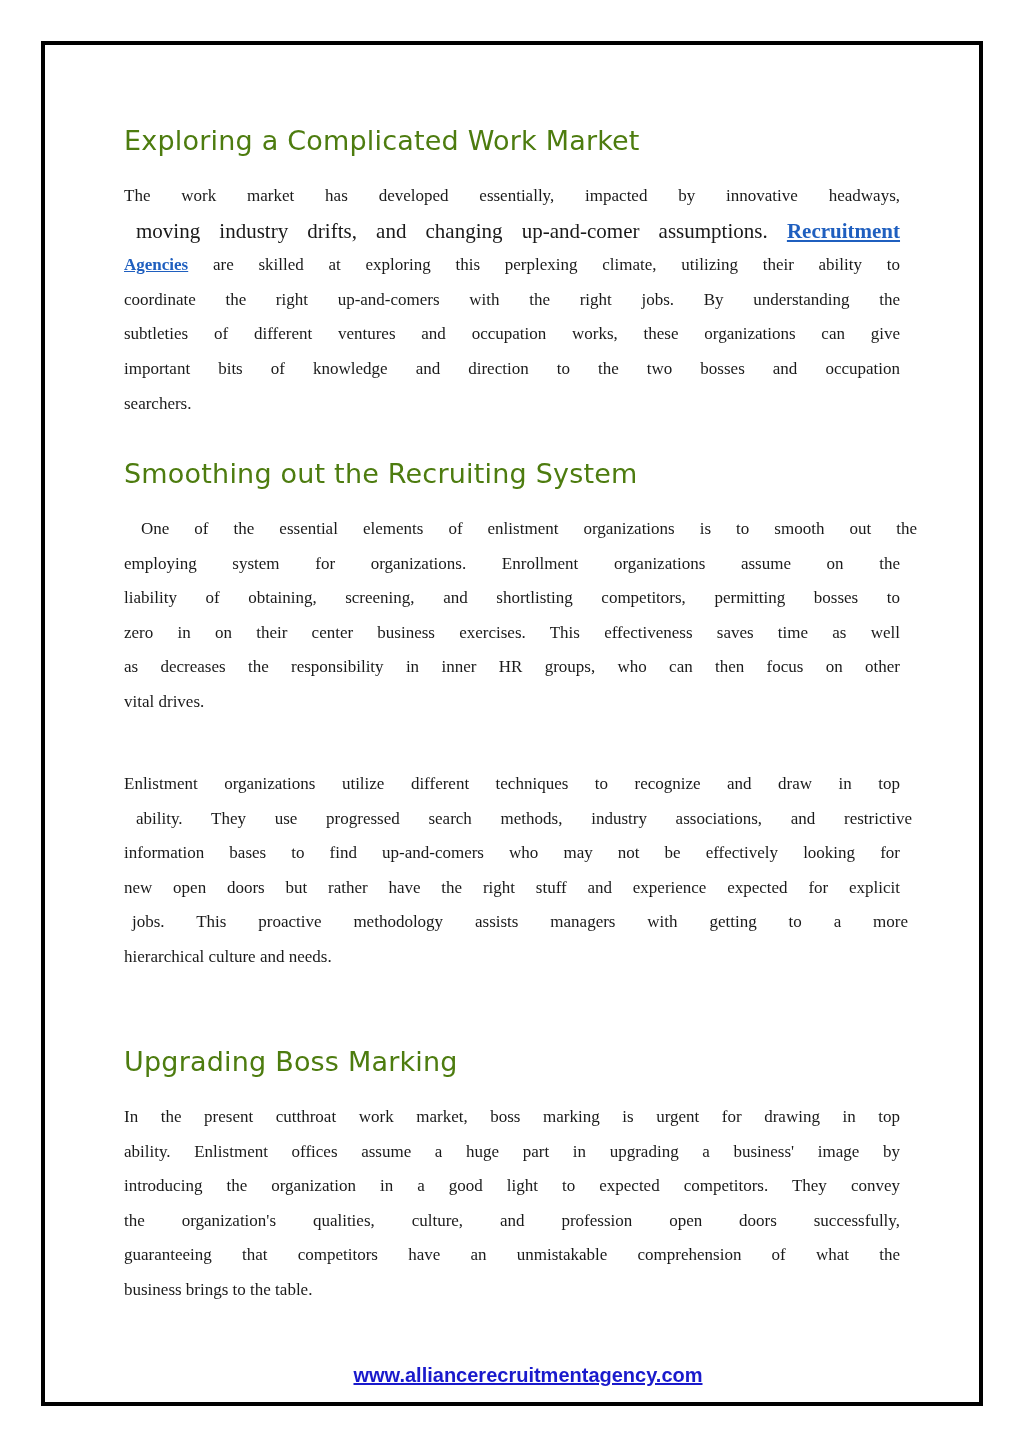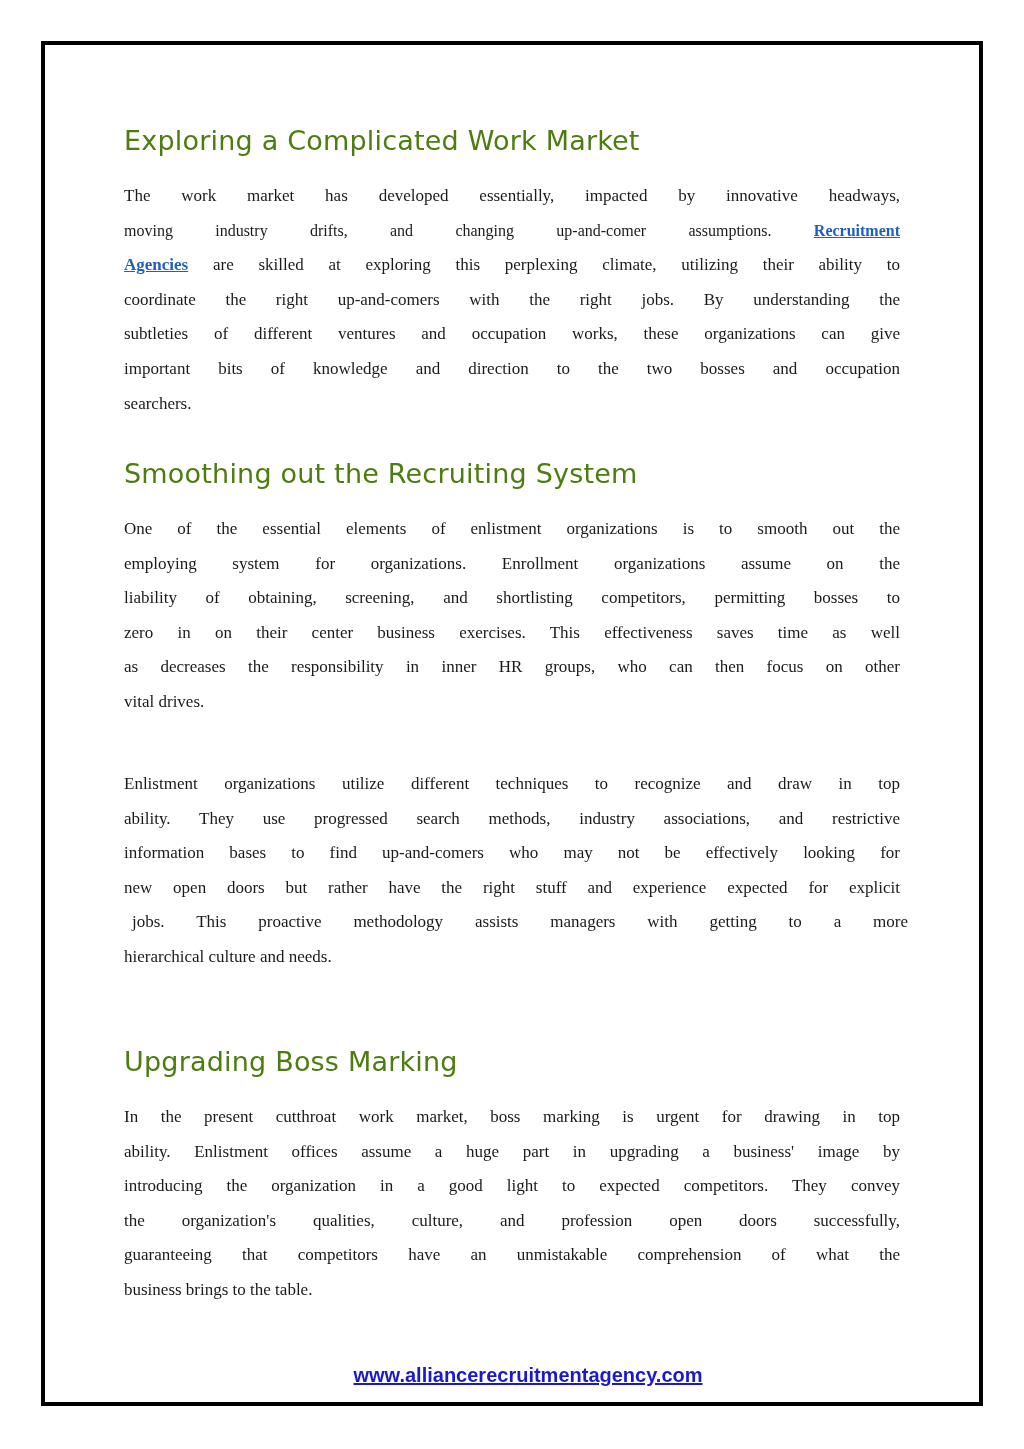--- a/index.html
+++ b/index.html
@@ -26,40 +26,40 @@
 </head>
 <body>
 
 <div class="page-frame"></div>
 
 <div class="content">
 
   <h2 class="heading" style="top:124px">Exploring a Complicated Work Market</h2>
   <div class="para" style="top:179px">
     <span class="line"><span class="justify-wrap" style="display: inline-block; white-space: normal; width: 100%;">The work market has developed essentially, impacted by innovative headways,</span></span>
-    <span class="line" style="font-size: 16px;"><span class="justify-wrap" style="display: inline-block; white-space: normal; width: 100%;"><span>moving industry drifts, and changing up-and-comer assumptions.</span> <a class="inline-link" href="#">Recruitment</a></span></span>
+    <span class="line" style="font-size: 21px; margin-left: 12px;"><span class="justify-wrap" style="display: inline-block; white-space: normal; width: 100%;"><span>moving industry drifts, and changing up-and-comer assumptions.</span> <a class="inline-link" href="#">Recruitment</a></span></span>
     <span class="line"><span class="justify-wrap" style="display: inline-block; white-space: normal; width: 100%;"><a class="inline-link" href="#">Agencies</a> <span>are skilled at exploring this perplexing climate, utilizing their ability to</span></span></span>
     <span class="line"><span class="justify-wrap" style="display: inline-block; white-space: normal; width: 100%;">coordinate the right up-and-comers with the right jobs. By understanding the</span></span>
     <span class="line"><span class="justify-wrap" style="display: inline-block; white-space: normal; width: 100%;">subtleties of different ventures and occupation works, these organizations can give</span></span>
     <span class="line"><span class="justify-wrap" style="display: inline-block; white-space: normal; width: 100%;">important bits of knowledge and direction to the two bosses and occupation</span></span>
     <span class="line last"><span class="justify-wrap" style="display: inline-block; white-space: normal; width: 100%;">searchers.</span></span>
   </div>
 
   <h2 class="heading" style="top:457px">Smoothing out the Recruiting System</h2>
   <div class="para" style="top:512px">
-    <span class="line"><span class="justify-wrap" style="display: inline-block; white-space: normal; width: 100%;">One of the essential elements of enlistment organizations is to smooth out the</span></span>
+    <span class="line"><span class="justify-wrap" style="display: inline-block; white-space: normal; width: 100%; margin-left: 17px;">One of the essential elements of enlistment organizations is to smooth out the</span></span>
     <span class="line"><span class="justify-wrap" style="display: inline-block; white-space: normal; width: 100%;">employing system for organizations. Enrollment organizations assume on the</span></span>
     <span class="line"><span class="justify-wrap" style="display: inline-block; white-space: normal; width: 100%;">liability of obtaining, screening, and shortlisting competitors, permitting bosses to</span></span>
     <span class="line"><span class="justify-wrap" style="display: inline-block; white-space: normal; width: 100%;">zero in on their center business exercises. This effectiveness saves time as well</span></span>
     <span class="line"><span class="justify-wrap" style="display: inline-block; white-space: normal; width: 100%;">as decreases the responsibility in inner HR groups, who can then focus on other</span></span>
     <span class="line last"><span class="justify-wrap" style="display: inline-block; white-space: normal; width: 100%;">vital drives.</span></span>
   </div>
   <div class="para" style="top:767px">
     <span class="line"><span class="justify-wrap" style="display: inline-block; white-space: normal; width: 100%;">Enlistment organizations utilize different techniques to recognize and draw in top</span></span>
-    <span class="line"><span class="justify-wrap" style="display: inline-block; white-space: normal; width: 100%;">ability. They use progressed search methods, industry associations, and restrictive</span></span>
+    <span class="line"><span class="justify-wrap" style="display: inline-block; white-space: normal; width: 100%; margin-left: 12px;">ability. They use progressed search methods, industry associations, and restrictive</span></span>
     <span class="line"><span class="justify-wrap" style="display: inline-block; white-space: normal; width: 100%;">information bases to find up-and-comers who may not be effectively looking for</span></span>
     <span class="line"><span class="justify-wrap" style="display: inline-block; white-space: normal; width: 100%;">new open doors but rather have the right stuff and experience expected for explicit</span></span>
     <span class="line"><span class="justify-wrap" style="display: inline-block; white-space: normal; width: 100%; margin-left: 8px;">jobs. This proactive methodology assists managers with getting to a more</span></span>
     <span class="line last"><span class="justify-wrap" style="display: inline-block; white-space: normal; width: 100%;">hierarchical culture and needs.</span></span>
   </div>
 
   <h2 class="heading" style="top:1045px">Upgrading Boss Marking</h2>
   <div class="para" style="top:1100px">
     <span class="line"><span class="justify-wrap" style="display: inline-block; white-space: normal; width: 100%;">In the present cutthroat work market, boss marking is urgent for drawing in top</span></span>
     <span class="line"><span class="justify-wrap" style="display: inline-block; white-space: normal; width: 100%;">ability. Enlistment offices assume a huge part in upgrading a business' image by</span></span>

